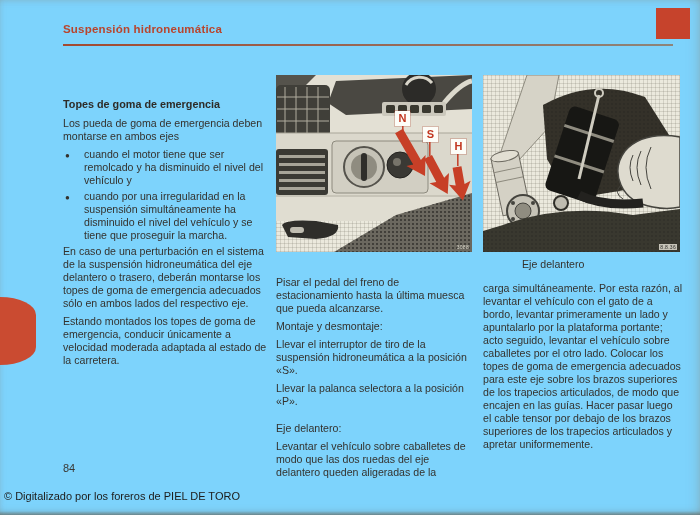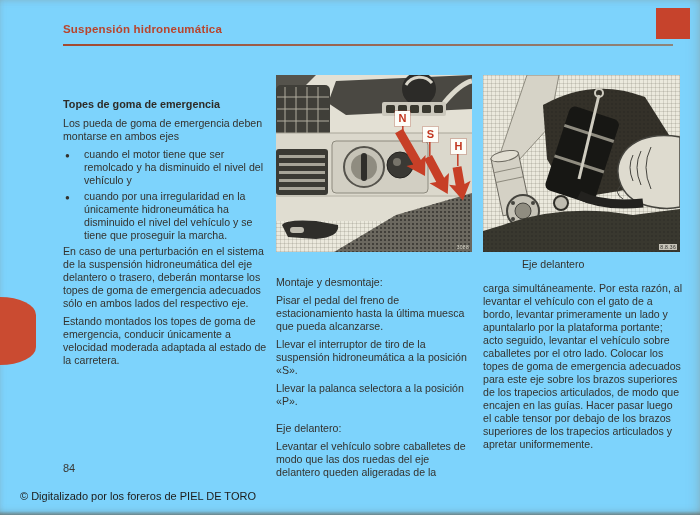--- a/index.html
+++ b/index.html
@@ -37,38 +37,38 @@
   .photo2{left:483px;top:75px;width:197px;height:177px;}
   .photo svg{position:absolute;left:0;top:0;}
   .photo-label{position:absolute;width:15px;height:15px;background:#fdfdf8;
                color:#c2361f;font-weight:bold;font-size:11px;line-height:15px;
                text-align:center;box-shadow:0 0 0 1px rgba(170,60,40,.25);}
   .label-n{left:119px;top:36px;} .label-s{left:147px;top:52px;} .label-h{left:175px;top:64px;}
   .photo-id{position:absolute;right:3px;bottom:2px;font-size:5px;line-height:6px;letter-spacing:.3px;}
   .photo1 .photo-id{color:#d9d6ca;}
   .photo2 .photo-id{color:#2f2e2a;background:rgba(224,221,209,.85);padding:0 1px;}
   .pageno{position:absolute;left:63px;top:462px;font-size:11px;color:#3a3834;}
-  .credit{position:absolute;left:20px;top:490px;font-size:11px;color:#1d1c1a;text-align:center;}
+  .credit{position:absolute;left:4px;top:490px;font-size:11px;color:#1d1c1a;text-align:center;}
 </style>
 </head>
 <body>
 
 <div class="page">
 
   <div class="title">Suspensión hidroneumática</div>
   <div class="rule"></div>
   <div class="red-square"></div>
   <div class="thumb-tab"></div>
 
   <div class="col col1">
     <h3>Topes de goma de emergencia</h3>
     <p>Los pueda de goma de emergencia deben montarse en ambos ejes</p>
     <ul>
       <li>cuando el motor tiene que ser remolcado y ha disminuido el nivel del vehículo y</li>
-      <li>cuando por una irregularidad en la únicamente hidroneumática ha disminuido el nivel del vehículo y se tiene que proseguir la marcha.</li>
+      <li>cuando por una irregularidad en la suspensión simultáneamente ha disminuido el nivel del vehículo y se tiene que proseguir la marcha.</li>
     </ul>
     <p>En caso de una perturbación en el sistema de la suspensión hidroneumática del eje delantero o trasero, deberán montarse los topes de goma de emergencia adecuados sólo en ambos lados del respectivo eje.</p>
     <p>Estando montados los topes de goma de emergencia, conducir únicamente a velocidad moderada adaptada al estado de la carretera.</p>
   </div>
 
   <div class="photo photo1">
     <svg width="196" height="177" viewBox="0 0 196 177">
       <defs>
         <pattern id="ht" width="4" height="4" patternUnits="userSpaceOnUse">
           <circle cx="1" cy="1" r="0.9" fill="#2c2b27"></circle>
@@ -183,22 +183,22 @@
       <path d="M 20,150 Q 80,128 150,140 L 197,134 L 197,177 L 0,177 L 0,156 Z" fill="url(#ht2)" opacity=".4"></path>
       <path d="M 96,120 Q 120,132 160,128" stroke="#23221f" stroke-width="9" fill="none"></path>
       <circle cx="78" cy="128" r="7" fill="#bfbcb0" stroke="#2f2e28" stroke-width="2"></circle>
     </svg>
     <span class="photo-id">8.8.36</span>
   </div>
 
   <div class="caption">Eje delantero</div>
 
   <div class="col col2text">
+    <p>Pisar el pedal del freno de estacionamiento hasta la última muesca que pueda alcanzarse.</p>
     <p>Montaje y desmontaje:</p>
-    <p>Pisar el pedal del freno de estacionamiento hasta la última muesca que pueda alcanzarse.</p>
     <p>Llevar el interruptor de tiro de la suspensión hidroneumática a la posición «S».</p>
     <p>Llevar la palanca selectora a la posición «P».</p>
     <p class="sub">Eje delantero:</p>
     <p>Levantar el vehículo sobre caballetes de modo que las dos ruedas del eje delantero queden aligeradas de la</p>
   </div>
 
   <div class="col col3text">
     <p>carga simultáneamente. Por esta razón, al levantar el vehículo con el gato de a bordo, levantar primeramente un lado y apuntalarlo por la plataforma portante; acto seguido, levantar el vehículo sobre caballetes por el otro lado. Colocar los topes de goma de emergencia adecuados para este eje sobre los brazos superiores de los trapecios articulados, de modo que encajen en las guías. Hacer pasar luego el cable tensor por debajo de los brazos superiores de los trapecios articulados y apretar uniformemente.</p>
   </div>
 

